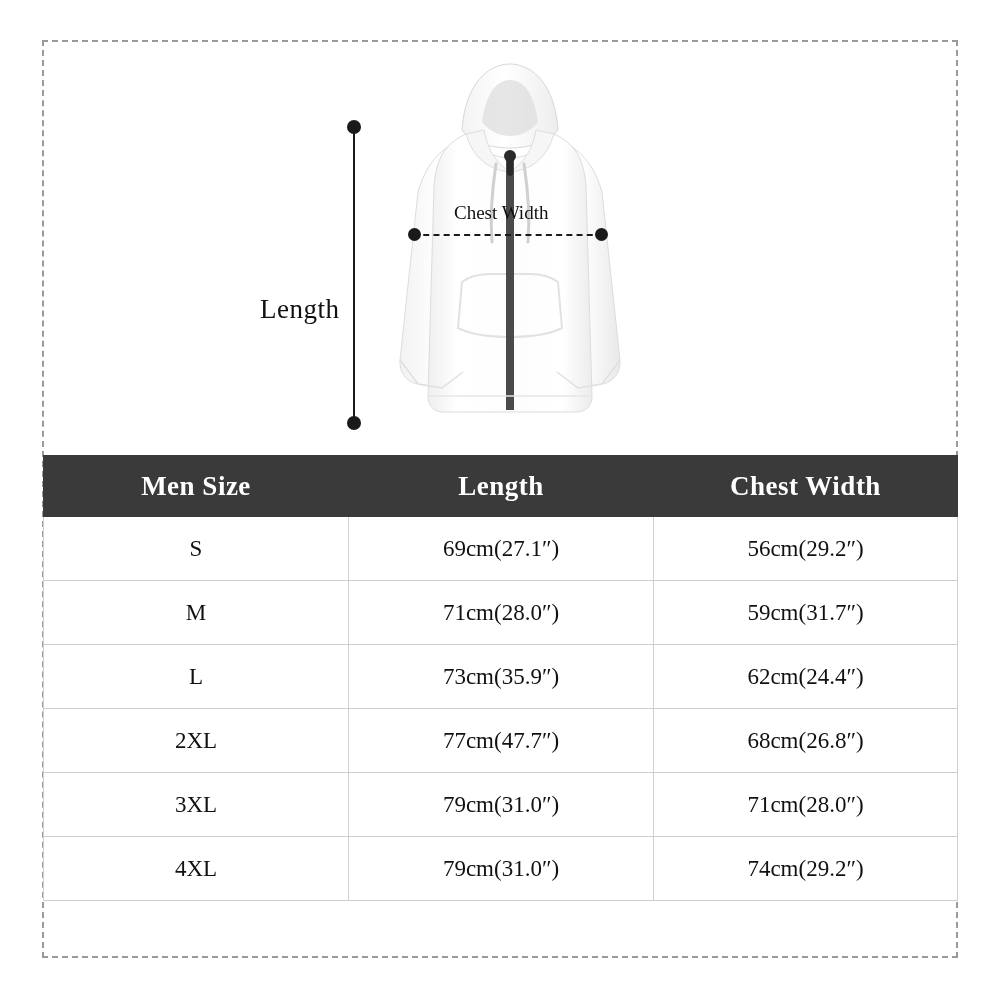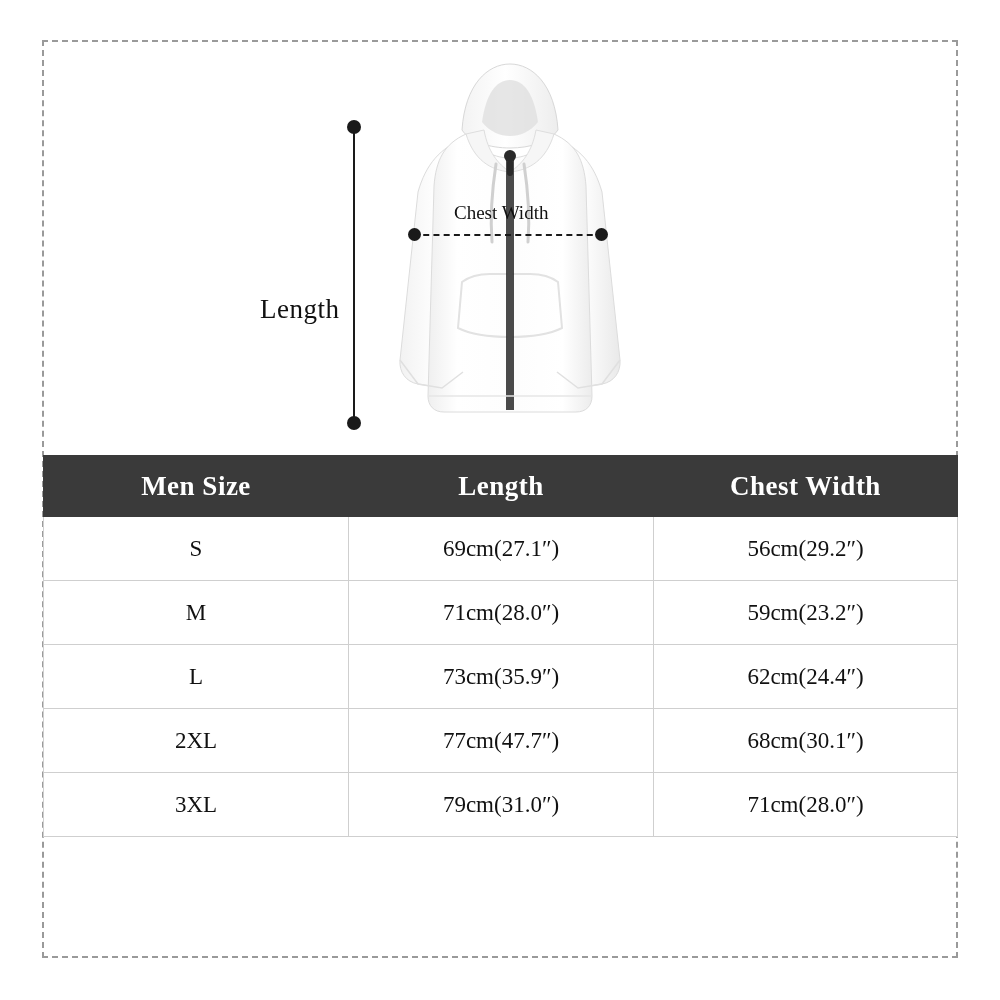--- a/index.html
+++ b/index.html
@@ -227,33 +227,38 @@
     </thead>
     <tbody>
       <tr>
         <td>S</td>
         <td>69cm(27.1″)</td>
         <td>56cm(29.2″)</td>
       </tr>
       <tr>
         <td>M</td>
         <td>71cm(28.0″)</td>
-        <td>59cm(23.2″)</td>
+        <td>59cm(31.7″)</td>
       </tr>
       <tr>
         <td>L</td>
         <td>73cm(35.9″)</td>
         <td>62cm(24.4″)</td>
       </tr>
       <tr>
         <td>2XL</td>
         <td>77cm(47.7″)</td>
-        <td>68cm(30.1″)</td>
+        <td>68cm(26.8″)</td>
       </tr>
       <tr>
         <td>3XL</td>
         <td>79cm(31.0″)</td>
         <td>71cm(28.0″)</td>
       </tr>
+      <tr>
+        <td>4XL</td>
+        <td>79cm(31.0″)</td>
+        <td>74cm(29.2″)</td>
+      </tr>
     </tbody>
   </table>
 
 </div>
 
 </body></html>

